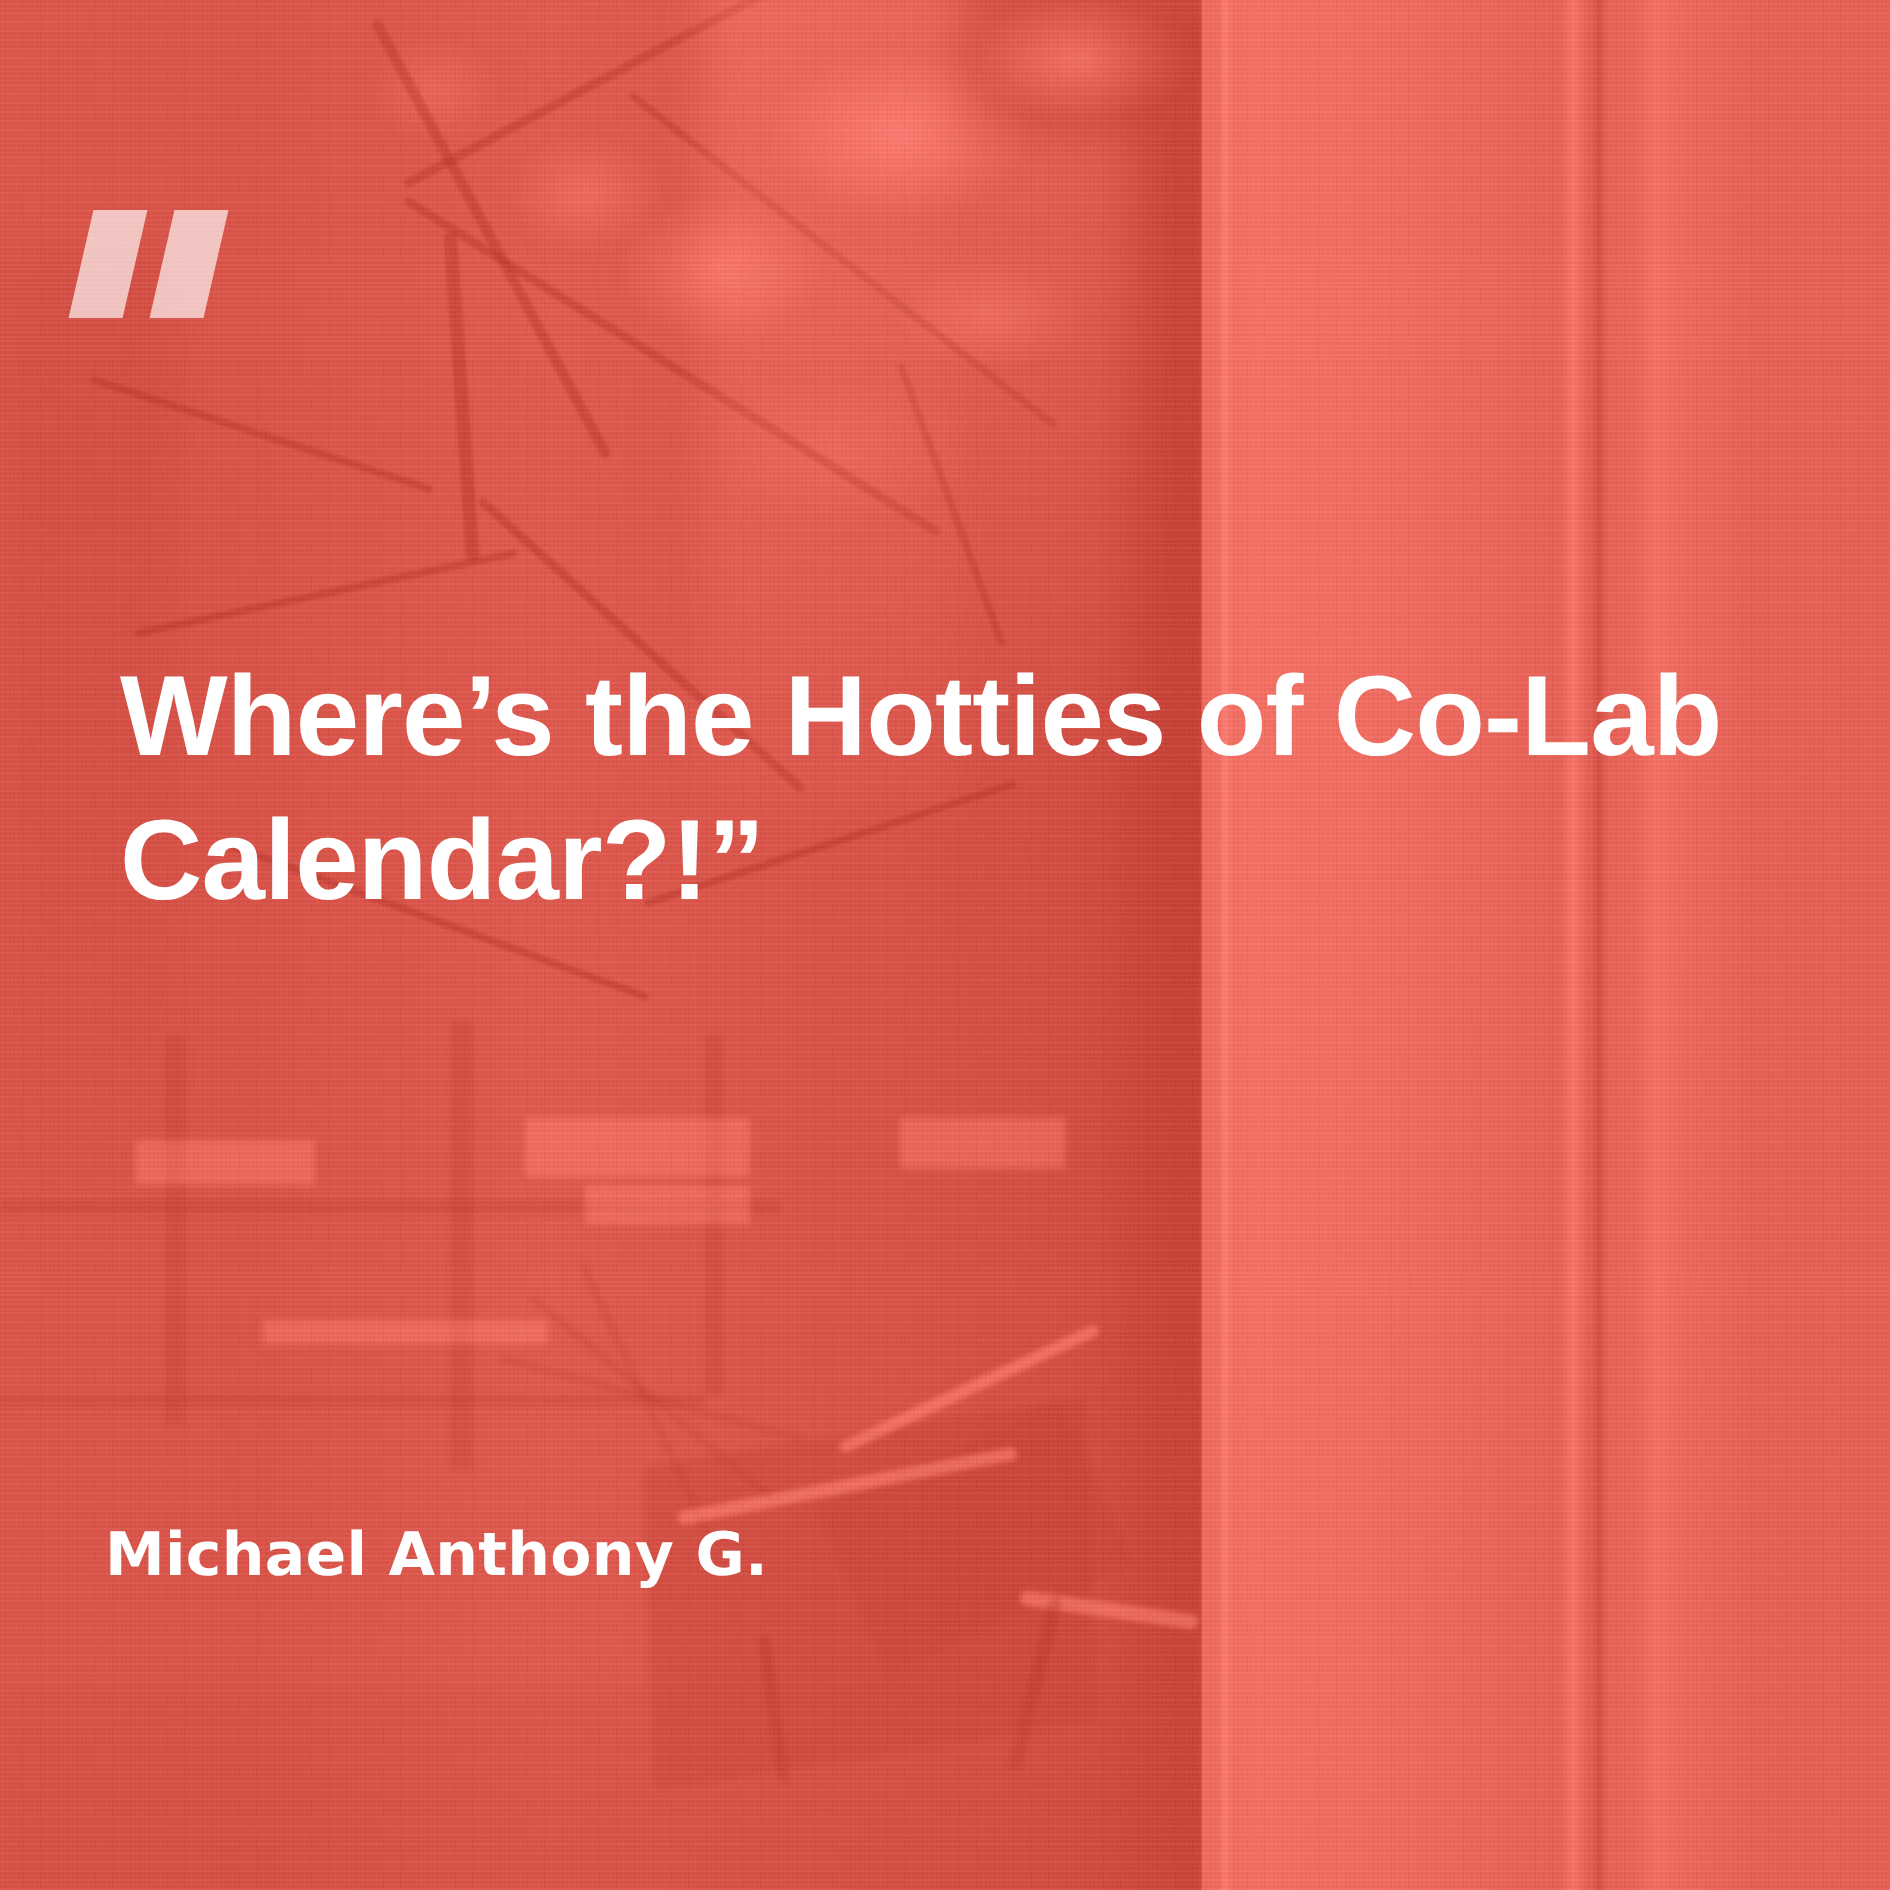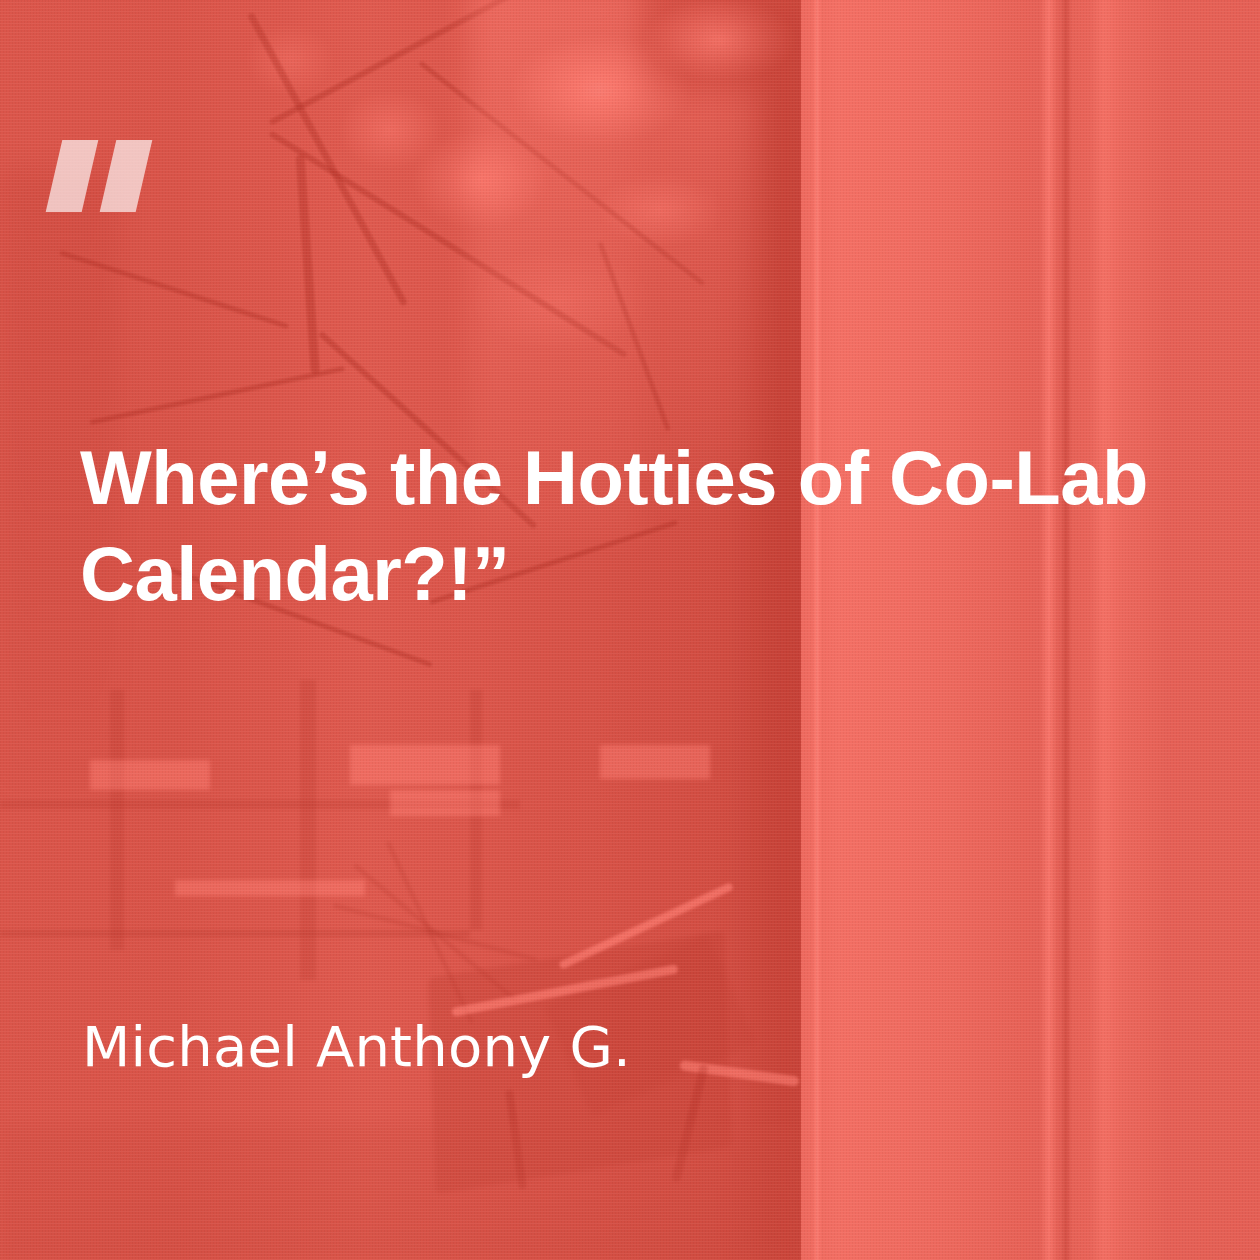--- a/index.html
+++ b/index.html
@@ -216,26 +216,26 @@
     color: #ffffff;
     font-family: "Liberation Sans", sans-serif;
     font-size: 76px;
     font-weight: bold;
     line-height: 1.26;
     letter-spacing: -0.5px;
   }
 
   .attrib-name {
     position: absolute;
-    left: 82px;
+    left: 70px;
     top: 1014px;
     color: #ffffff;
     font-family: "DejaVu Sans", sans-serif;
-    font-size: 56px;
-    font-weight: 400;
+    font-size: 40px;
+    font-weight: 700;
     letter-spacing: .2px;
   }
 
   .attrib-role {
     position: absolute;
     left: 82px;
     top: 1124px;
     color: #ffffff;
     font-family: "Liberation Sans", sans-serif;
     font-size: 42px;

